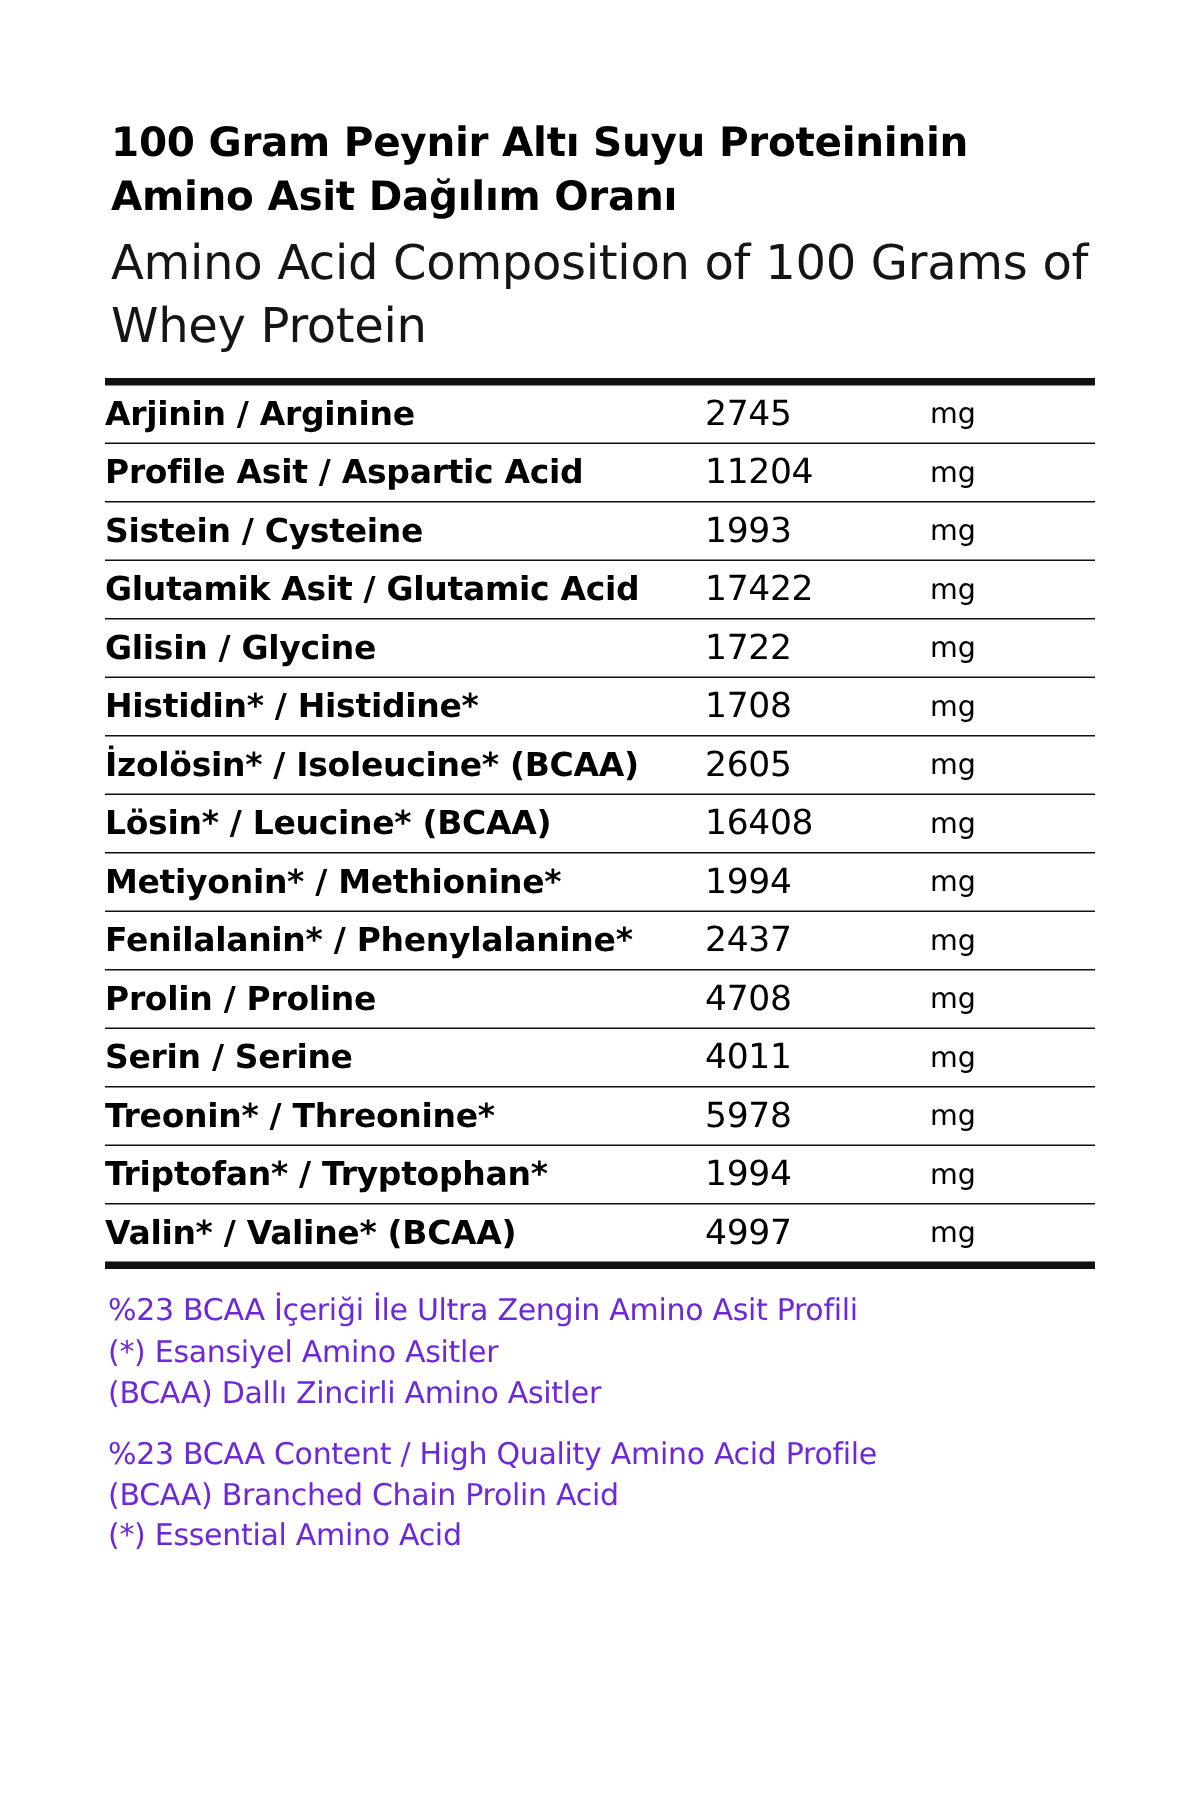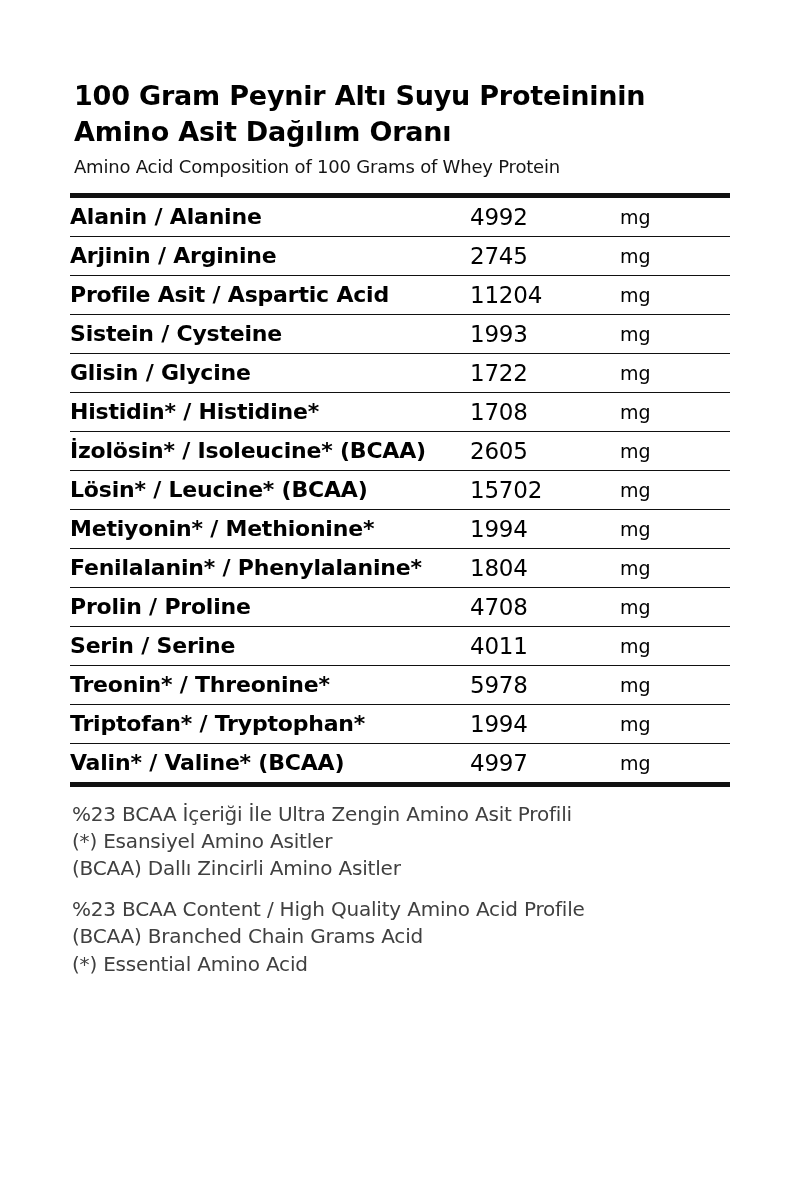--- a/index.html
+++ b/index.html
@@ -22,21 +22,21 @@
     position: relative;
   }
   .title-tr {
     font-size: 27px;
     font-weight: bold;
     line-height: 1.32;
     letter-spacing: -0.2px;
     margin: 0 0 6px 4px;
   }
   .title-en {
-    font-size: 18px;
+    font-size: 32px;
     font-weight: normal;
     line-height: 1.30;
     letter-spacing: -0.2px;
     color: #151515;
     margin: 0 0 14px 4px;
   }
   table.amino {
     border-collapse: collapse;
     width: 660px;
     margin-left: 0px;
@@ -84,81 +84,81 @@
   .notes {
     margin-left: 2px;
   }
   .note-block {
     margin-bottom: 14px;
   }
   .note-line {
     font-size: 20px;
     line-height: 1.36;
     letter-spacing: -0.2px;
-    color: #404040;
+    color: #6d28d9;
   }
 </style>
 </head>
 <body>
 
 <div class="page">
 
   <h1 class="title-tr">100 Gram Peynir Altı Suyu Proteininin Amino Asit Dağılım Oranı</h1>
   <h2 class="title-en">Amino Acid Composition of 100 Grams of Whey Protein</h2>
 
   <table class="amino">
     <tbody>
       <tr class="row">
-        <td class="name">Alanin / Alanine</td>
-        <td class="value">4992</td>
-        <td class="unit">mg</td>
-      </tr>
-      <tr class="row">
         <td class="name">Arjinin / Arginine</td>
         <td class="value">2745</td>
         <td class="unit">mg</td>
       </tr>
       <tr class="row">
         <td class="name">Profile Asit / Aspartic Acid</td>
         <td class="value">11204</td>
         <td class="unit">mg</td>
       </tr>
       <tr class="row">
         <td class="name">Sistein / Cysteine</td>
         <td class="value">1993</td>
         <td class="unit">mg</td>
       </tr>
       <tr class="row">
+        <td class="name">Glutamik Asit / Glutamic Acid</td>
+        <td class="value">17422</td>
+        <td class="unit">mg</td>
+      </tr>
+      <tr class="row">
         <td class="name">Glisin / Glycine</td>
         <td class="value">1722</td>
         <td class="unit">mg</td>
       </tr>
       <tr class="row">
         <td class="name">Histidin* / Histidine*</td>
         <td class="value">1708</td>
         <td class="unit">mg</td>
       </tr>
       <tr class="row">
         <td class="name">İzolösin* / Isoleucine* (BCAA)</td>
         <td class="value">2605</td>
         <td class="unit">mg</td>
       </tr>
       <tr class="row">
         <td class="name">Lösin* / Leucine*    (BCAA)</td>
-        <td class="value">15702</td>
+        <td class="value">16408</td>
         <td class="unit">mg</td>
       </tr>
       <tr class="row">
         <td class="name">Metiyonin* / Methionine*</td>
         <td class="value">1994</td>
         <td class="unit">mg</td>
       </tr>
       <tr class="row">
         <td class="name">Fenilalanin* / Phenylalanine*</td>
-        <td class="value">1804</td>
+        <td class="value">2437</td>
         <td class="unit">mg</td>
       </tr>
       <tr class="row">
         <td class="name">Prolin / Proline</td>
         <td class="value">4708</td>
         <td class="unit">mg</td>
       </tr>
       <tr class="row">
         <td class="name">Serin / Serine</td>
         <td class="value">4011</td>
@@ -185,18 +185,18 @@
   <div class="table-bottom-rule"></div>
 
   <div class="notes">
     <div class="note-block">
       <div class="note-line">%23 BCAA  İçeriği İle Ultra Zengin Amino Asit Profili</div>
       <div class="note-line">(*) Esansiyel Amino Asitler</div>
       <div class="note-line">(BCAA) Dallı Zincirli Amino Asitler</div>
     </div>
     <div class="note-block">
       <div class="note-line">%23 BCAA Content / High Quality Amino Acid Profile</div>
-      <div class="note-line">(BCAA) Branched Chain Grams Acid</div>
+      <div class="note-line">(BCAA) Branched Chain Prolin Acid</div>
       <div class="note-line">(*) Essential  Amino Acid</div>
     </div>
   </div>
 
 </div>
 
 </body></html>

